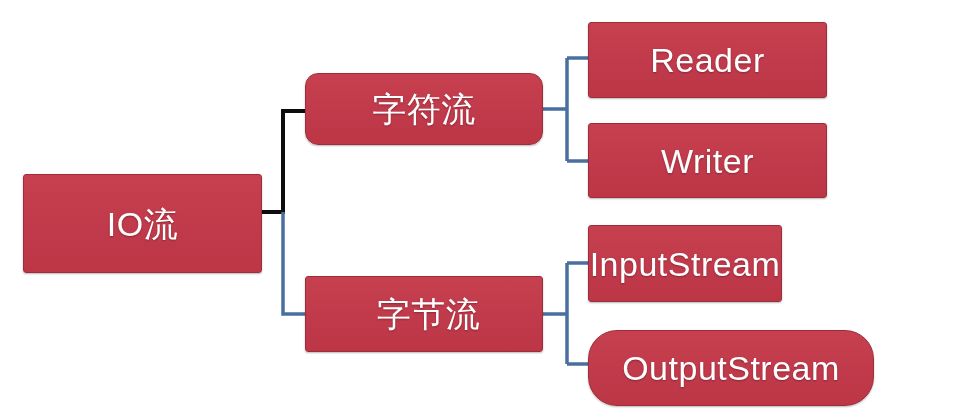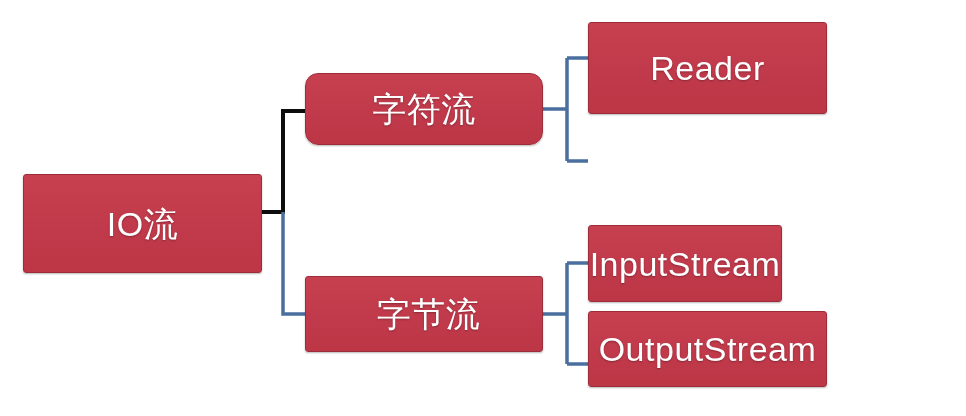--- a/index.html
+++ b/index.html
@@ -63,26 +63,29 @@
   </div>
 
   <div class="node" style="left:305px; top:73px; width:238px; height:72px;border-radius:13px;">
     <span class="node-label">字符流</span>
   </div>
 
   <div class="node" style="left:305px; top:276px; width:238px; height:76px;padding-left:9px;">
     <span class="node-label">字节流</span>
   </div>
 
-  <div class="node" style="left:588px; top:22px; width:239px; height:92px;text-align:center;">
+  <div class="node" style="left:588px; top:22px; width:239px; height:76px;text-align:center;">
     <span class="node-label">Reader</span>
   </div>
 
+  <div class="node" style="left:588px; top:123px; width:239px; height:75px;">
+    <span class="node-label">Writer</span>
+  </div>
 
   <div class="node" style="left:588px; top:225px; width:194px; height:77px;">
     <span class="node-label">InputStream</span>
   </div>
 
-  <div class="node" style="left:588px; top:311px; width:239px; height:76px;">
+  <div class="node" style="left:588px; top:330px; width:286px; height:76px;border-radius:29px;">
     <span class="node-label">OutputStream</span>
   </div>
 
 </div>
 
 </body></html>

